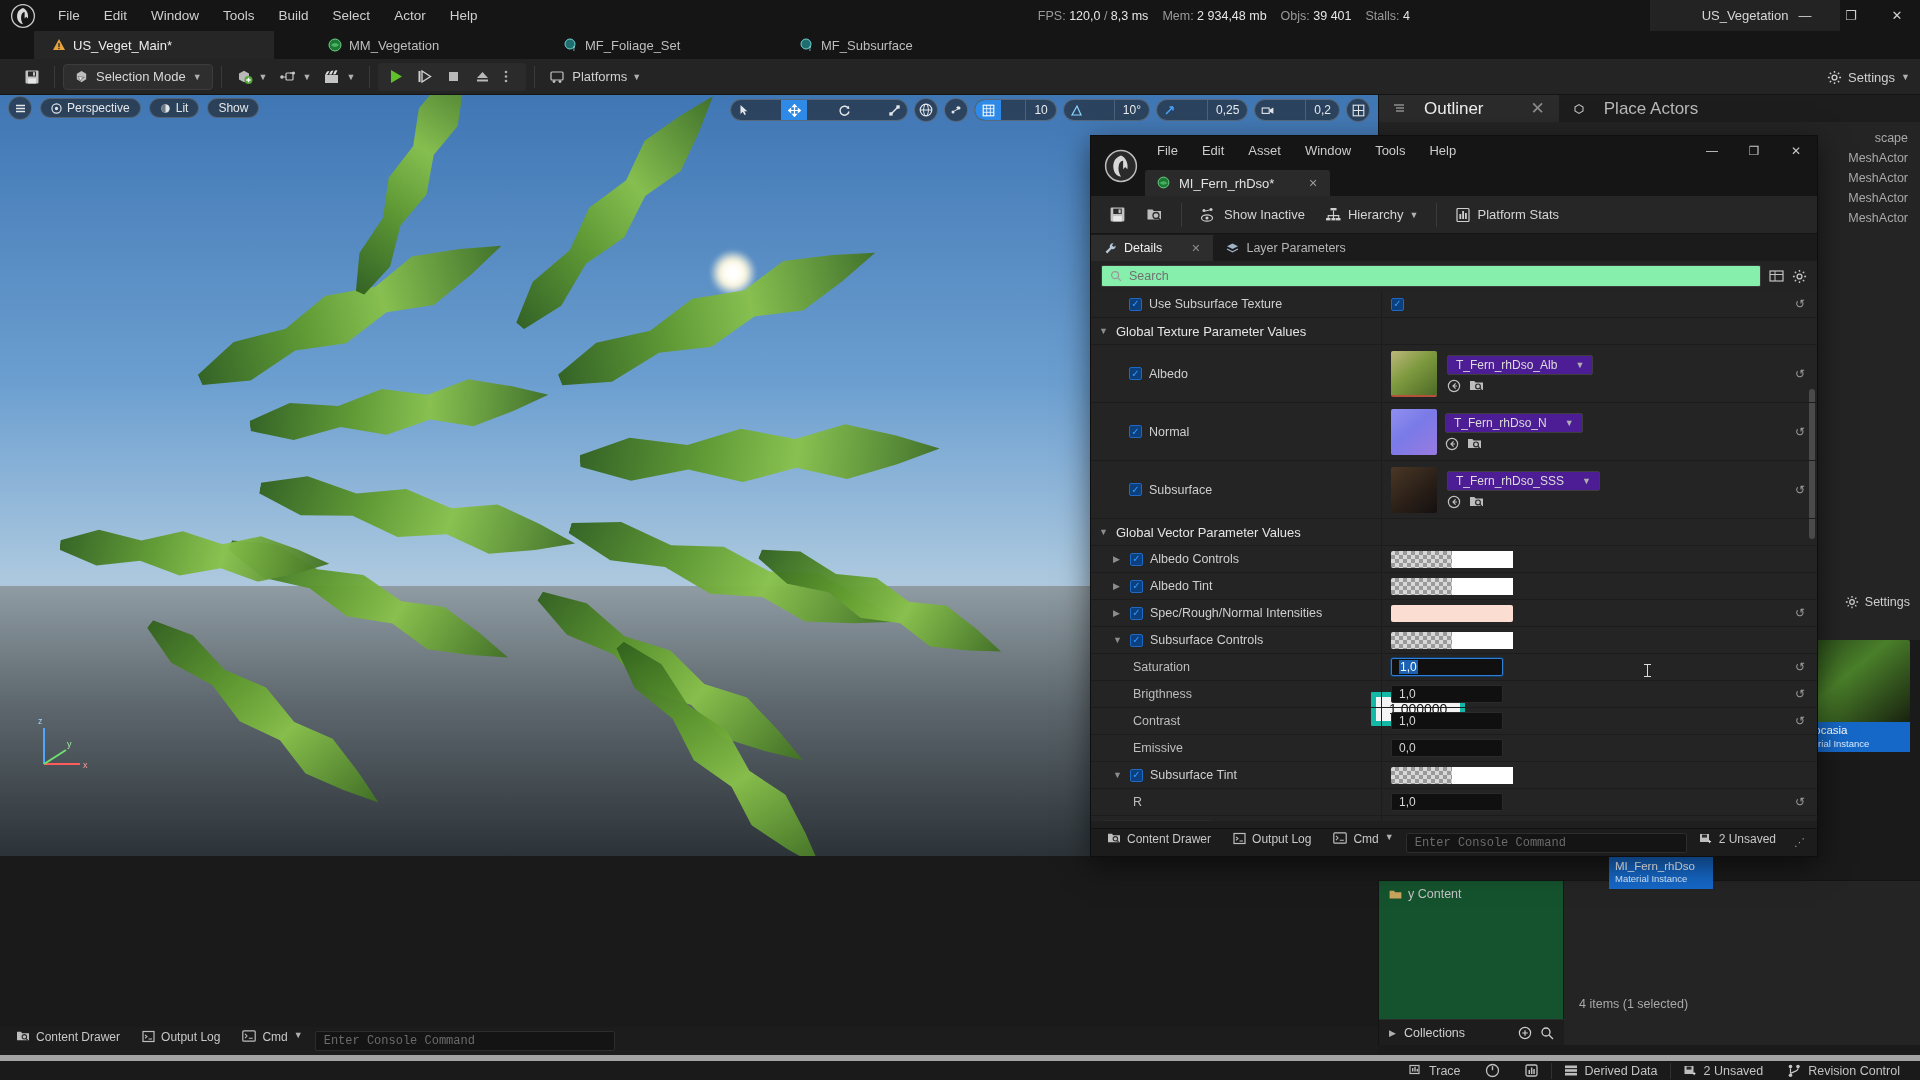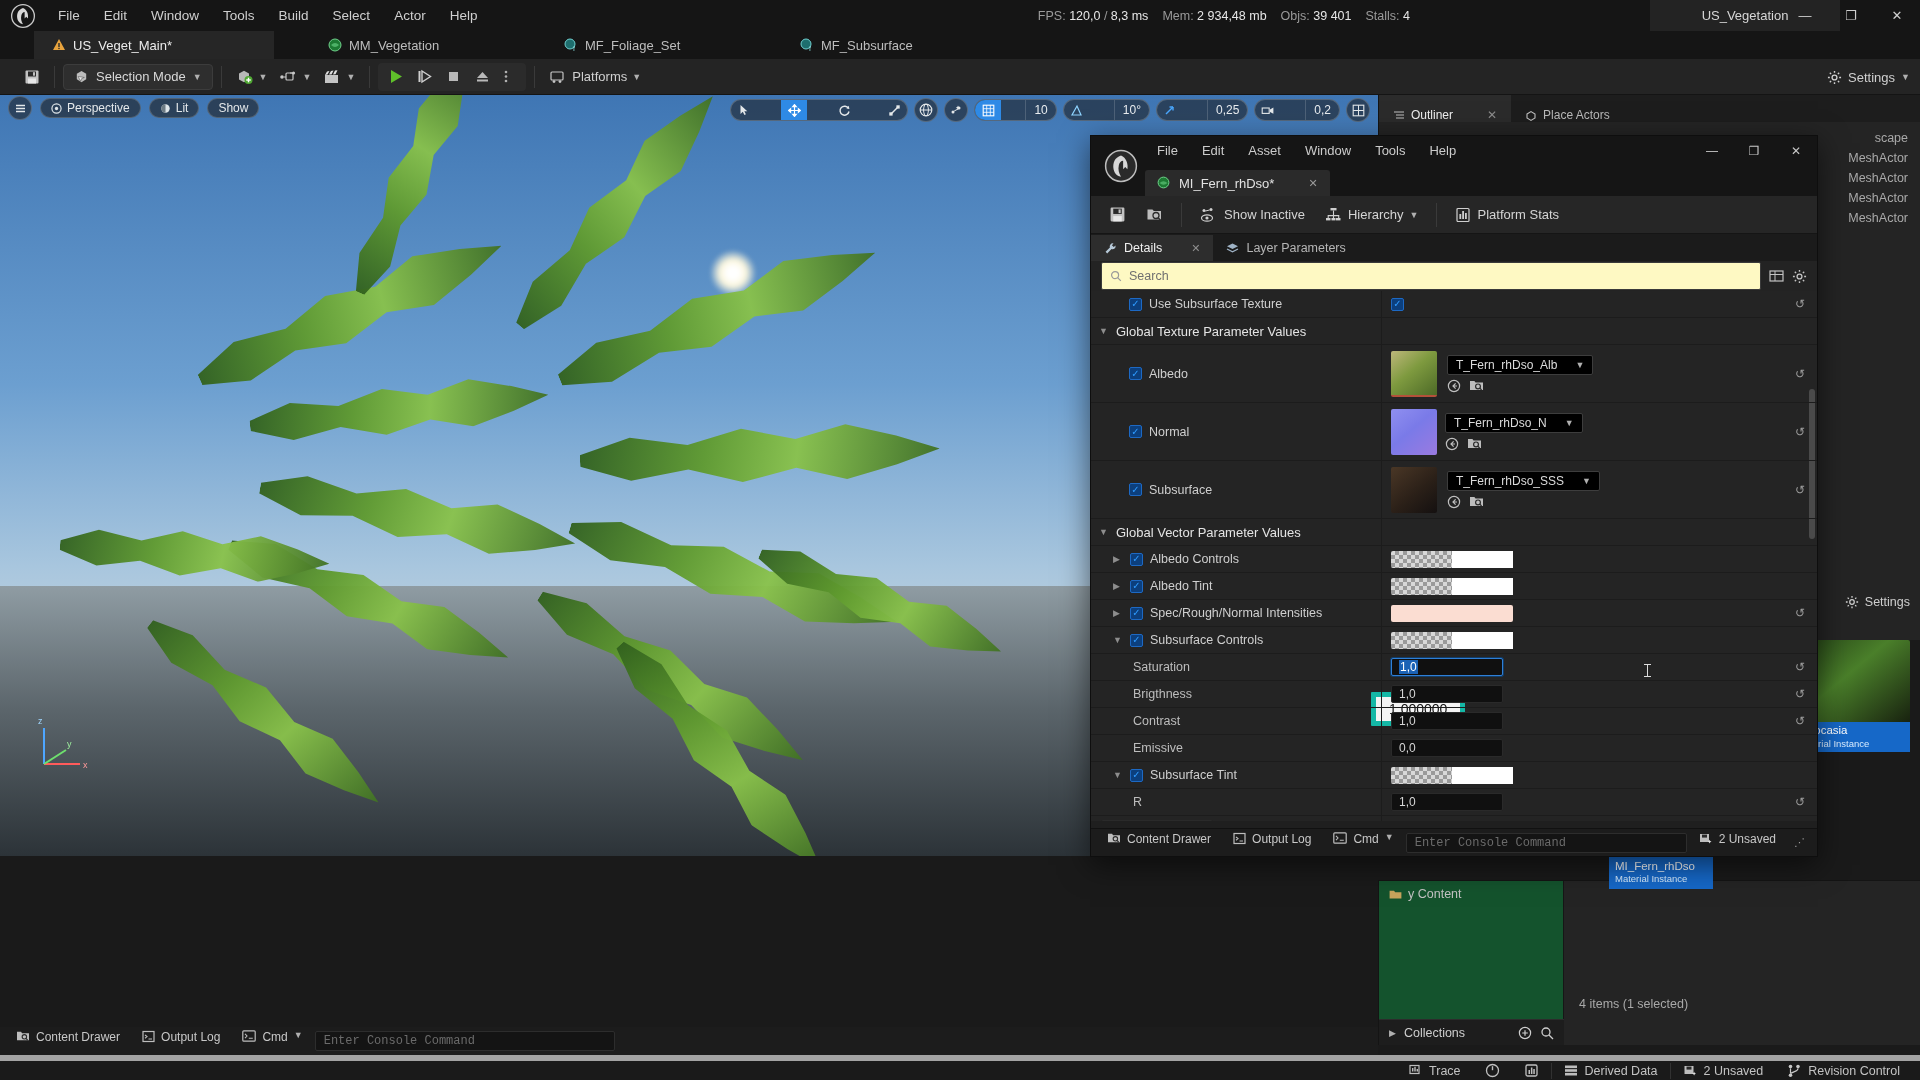--- a/index.html
+++ b/index.html
@@ -74,21 +74,21 @@
 
   
   .subtitle{ position:absolute; left:0; top:880px; width:1378px; text-align:left; padding-left:25px;
     font-family:Liberation Mono, monospace; font-weight:bold; font-style:italic; color:#1a82c4;
     font-size:82px; letter-spacing:1px; text-shadow:3px 3px 0 rgba(0,0,0,.55); line-height:.98; }
 
   
   .outliner{ position:absolute; left:1378px; top:95px; width:542px; height:545px; background:#242424;
     border-left:1px solid #141414; }
   .otabs{ height:27px; background:#1d1d1d; display:flex; align-items:center; }
-  .otab{ height:27px; display:flex; align-items:flex-end; gap:6px; padding:0 14px; font-size:12px; color:#b9b9b9;}
+  .otab{ height:27px; display:flex; align-items:center; gap:19px; padding:0 14px; font-size:17px; color:#b9b9b9;}
   .otab.active{ background:#2b2b2b; color:#ededed; }
   .olist{ padding-top:6px; font-size:12.5px; color:#a9a9a9; }
   .orow{ height:20px; display:flex; align-items:center; justify-content:flex-end; padding-right:12px; }
   .set-right{ position:absolute; right:10px; top:500px; display:flex; align-items:center; gap:6px;
     font-size:12.5px; color:#cfcfcf; }
   .colo-card{ position:absolute; right:10px; top:545px; width:118px; height:120px; border-radius:2px;
     overflow:hidden; background:#1b1b1b; }
   .colo-img{ height:82px; background:linear-gradient(140deg,#213c15,#4a7f2a 45%,#18220f); }
   .colo-lbl{ background:#1668c8; color:#fff; font-size:11.5px; padding:2px 5px; }
   .colo-sub{ background:#1668c8; color:#d8ecff; font-size:9.5px; padding:0 5px 3px; }
@@ -107,35 +107,35 @@
   .mat-toolbar{ height:38px; background:#262626; display:flex; align-items:center; gap:4px; padding:0 10px;
     border-bottom:1px solid #151515; }
   .mt-btn{ height:28px; display:flex; align-items:center; gap:6px; padding:0 8px; border-radius:3px;
     font-size:13px; color:#d4d4d4; }
   .mt-sep{ width:1px; height:24px; background:#3a3a3a; margin:0 6px; }
   .det-tabs{ height:27px; background:#1b1b1b; display:flex; align-items:flex-end; }
   .det-tab{ height:26px; display:flex; align-items:center; gap:7px; padding:0 13px; font-size:12.5px;
     color:#b5b5b5; }
   .det-tab.active{ background:#2d2d2d; color:#f0f0f0; }
   .searchrow{ height:30px; background:#232323; display:flex; align-items:center; gap:8px; padding:0 10px; }
-  .searchbox{ flex:1; height:28px; background:#fef9c3; border:1px solid #3a3a3a; border-radius:2px;
+  .searchbox{ flex:1; height:22px; background:#86efac; border:1px solid #3a3a3a; border-radius:2px;
     display:flex; align-items:center; gap:7px; padding:0 8px; font-size:12.5px; color:#707070; }
   .plist{ position:relative; height:530px; background:#242424; overflow:hidden; }
   .prow{ height:27px; display:flex; align-items:center; border-bottom:1px solid #1c1c1c; position:relative; }
   .prow.tall{ height:58px; }
   .pname{ width:290px; display:flex; align-items:center; gap:7px; padding-left:12px; font-size:12.5px; color:#cfcfcf;}
   .pname.cat{ font-size:13px; color:#e4e4e4; padding-left:8px;}
   .pname.indent{ padding-left:42px; color:#bdbdbd; }
   .pval{ flex:1; display:flex; align-items:center; gap:8px; padding-left:10px; position:relative;}
   .vsplit{ position:absolute; left:290px; top:0; bottom:0; width:1px; background:#1c1c1c; }
   .cbx{ width:13px; height:13px; border-radius:2px; background:#0c3f7d; border:1px solid #1d69c4;
     display:flex; align-items:center; justify-content:center; color:#2f9bff; font-size:10px; line-height:1; }
   .arw{ width:10px; color:#8d8d8d; font-size:9px; }
   .thumb{ width:46px; height:46px; border-radius:2px; }
-  .assetdd{ height:20px; background:#000000; border:1px solid #3d3d3d; border-radius:2px; padding:0 8px;
+  .assetdd{ height:20px; background:#4c1d95; border:1px solid #3d3d3d; border-radius:2px; padding:0 8px;
     display:inline-flex; align-items:center; gap:18px; font-size:12px; color:#dcdcdc; }
   .assetbtns{ display:flex; gap:8px; margin-top:4px; color:#bdbdbd; font-size:12px; }
   .colorbar{ width:122px; height:17px; border-radius:2px;
     background-image:linear-gradient(45deg,#9a9a9a 25%,transparent 25%),linear-gradient(-45deg,#9a9a9a 25%,transparent 25%),linear-gradient(45deg,transparent 75%,#9a9a9a 75%),linear-gradient(-45deg,transparent 75%,#9a9a9a 75%);
     background-size:8px 8px; background-position:0 0,0 4px,4px -4px,-4px 0px; background-color:#d8d8d8; position:relative;}
   .colorbar:after{ content:""; position:absolute; right:0; top:0; width:50%; height:100%; background:#fff; }
   .colorbar.solid{ background:#fbddd2; }
   .colorbar.solid:after{ display:none; }
   .numfield{ width:112px; height:18px; background:#101010; border:1px solid #2a2a2a; border-radius:2px;
     display:flex; align-items:center; padding:0 7px; font-size:12px; color:#d6d6d6; }

